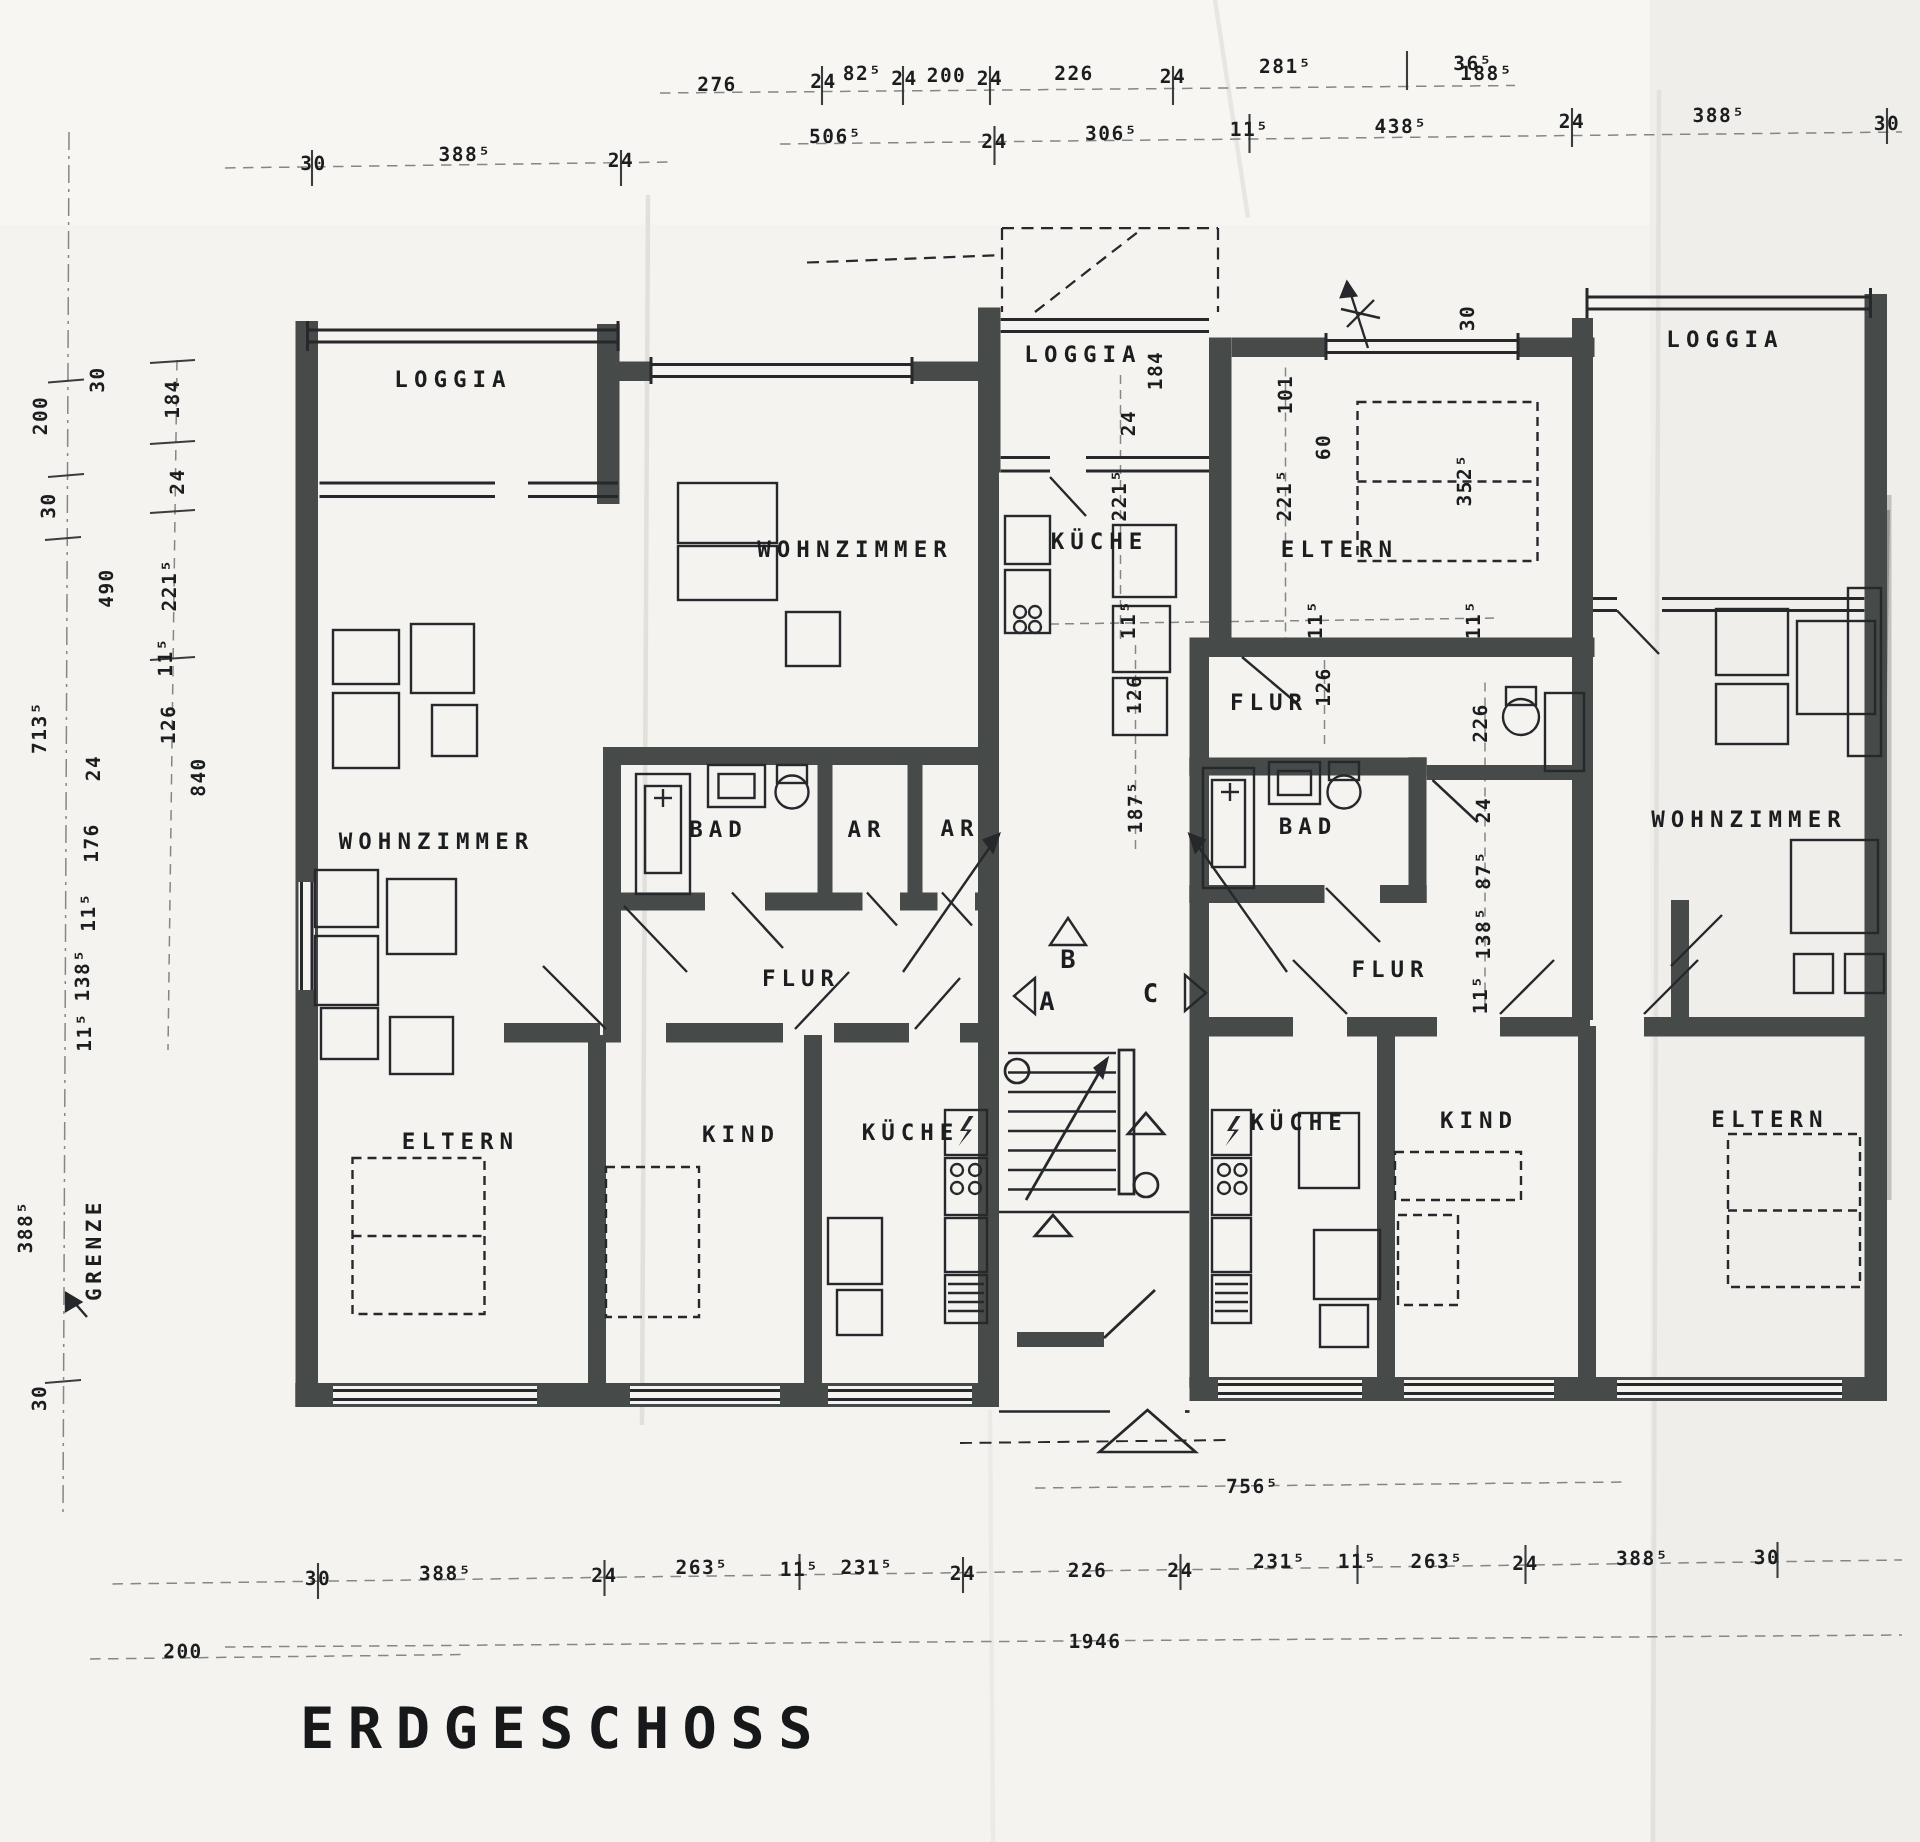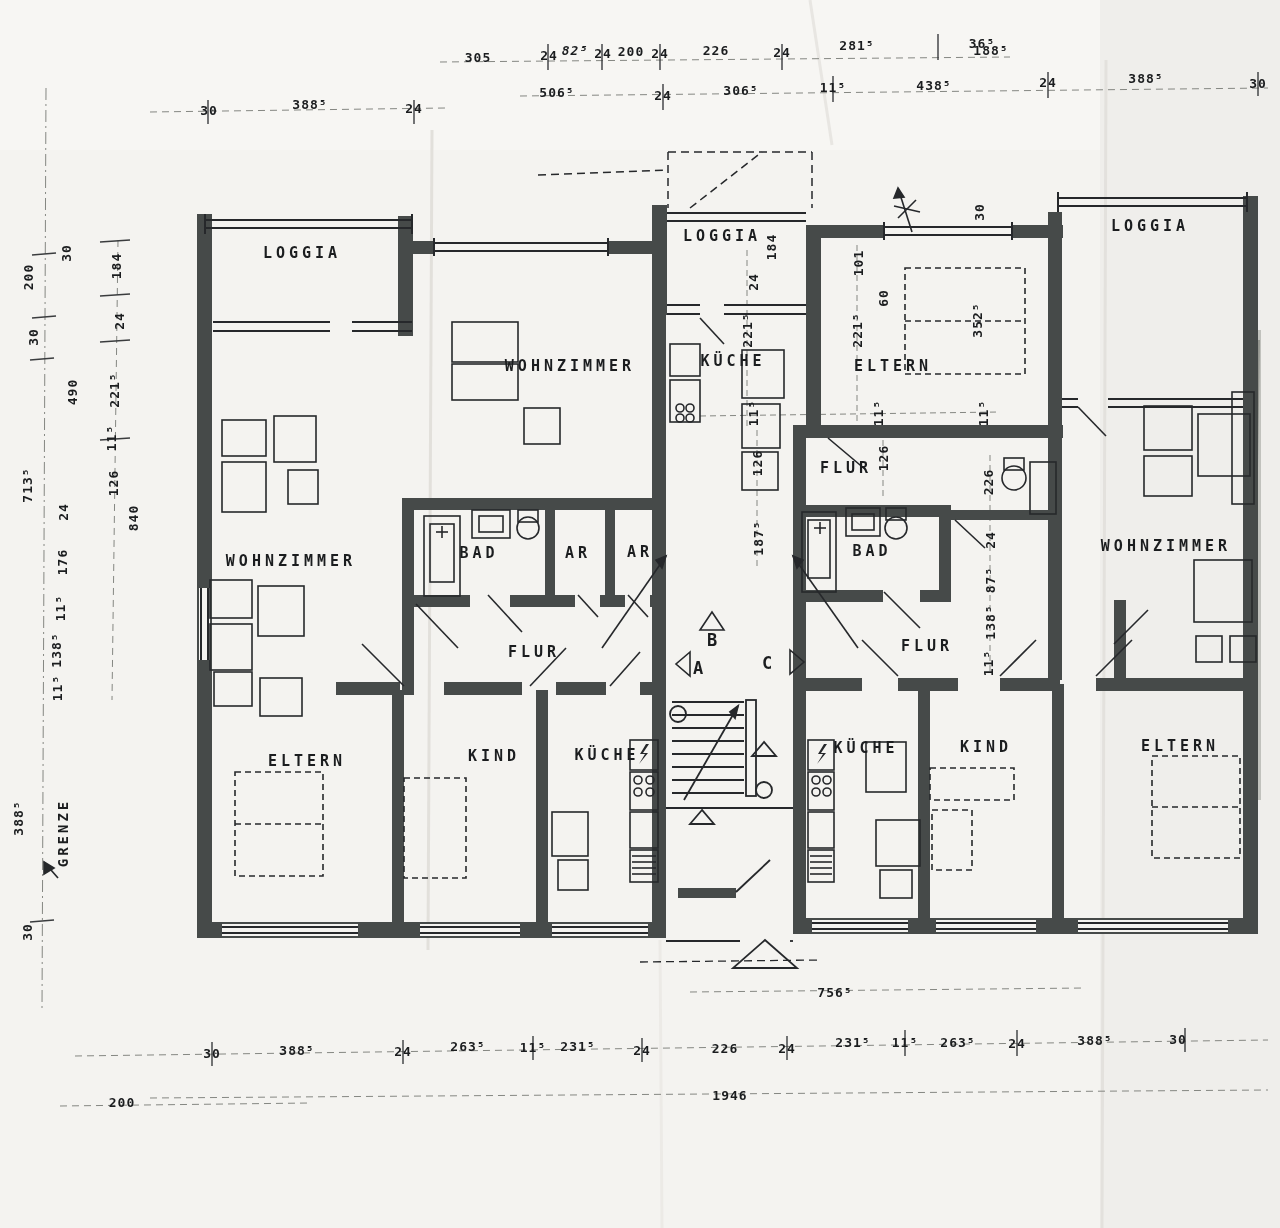--- a/index.html
+++ b/index.html
@@ -391,23 +391,23 @@
       <div class="lbl room" style="left: 846px; top: 468px;">FLUR</div>
       <div class="lbl room" style="left: 872px; top: 551px;">BAD</div>
       <div class="lbl room" style="left: 927px; top: 646px;">FLUR</div>
       <div class="lbl room" style="left: 1166px; top: 546px;">WOHNZIMMER</div>
       <div class="lbl room" style="left: 307px; top: 761px;">ELTERN</div>
       <div class="lbl room" style="left: 494px; top: 756px;">KIND</div>
       <div class="lbl room" style="left: 607px; top: 755px;">KÜCHE</div>
       <div class="lbl room" style="left: 866px; top: 748px;">KÜCHE</div>
       <div class="lbl room" style="left: 986px; top: 747px;">KIND</div>
       <div class="lbl room" style="left: 1180px; top: 746px;">ELTERN</div>
-      <div class="lbl dim" style="left: 478px; top: 57px;">305</div>
+      <div class="lbl dim" style="left: 478px; top: 57px;">276</div>
       <div class="lbl dim" style="left: 549px; top: 55px;">24</div>
-      <div class="lbl dim" style="left: 575px; top: 50px; font-style: italic;">82⁵</div>
+      <div class="lbl dim" style="left: 575px; top: 50px;">82⁵</div>
       <div class="lbl dim" style="left: 603px; top: 53px;">24</div>
       <div class="lbl dim" style="left: 631px; top: 51px;">200</div>
       <div class="lbl dim" style="left: 660px; top: 53px;">24</div>
       <div class="lbl dim" style="left: 716px; top: 50px;">226</div>
       <div class="lbl dim" style="left: 782px; top: 52px;">24</div>
       <div class="lbl dim" style="left: 857px; top: 45px;">281⁵</div>
       <div class="lbl dim" style="left: 982px; top: 43px;">36⁵</div>
       <div class="lbl dim" style="left: 991px; top: 50px;">188⁵</div>
       <div class="lbl dim" style="left: 557px; top: 92px;">506⁵</div>
       <div class="lbl dim" style="left: 663px; top: 95px;">24</div>
@@ -474,14 +474,15 @@
       <div class="lbl dim" style="left: 1095px; top: 1040px;">388⁵</div>
       <div class="lbl dim" style="left: 1178px; top: 1039px;">30</div>
       <div class="lbl dim" style="left: 730px; top: 1095px;">1946</div>
       <div class="lbl dim" style="left: 122px; top: 1102px;">200</div>
       <div class="lbl marker" style="left: 698px; top: 668px;">A</div>
       <div class="lbl marker" style="left: 712px; top: 640px;">B</div>
       <div class="lbl marker" style="left: 767px; top: 663px;">C</div>
       <div class="lbl grenze rot" style="left: 63px; top: 833px;">GRENZE</div>
     </div>
 
+<div id="title">ERDGESCHOSS</div>
 
 </div>
 
 </body></html>

